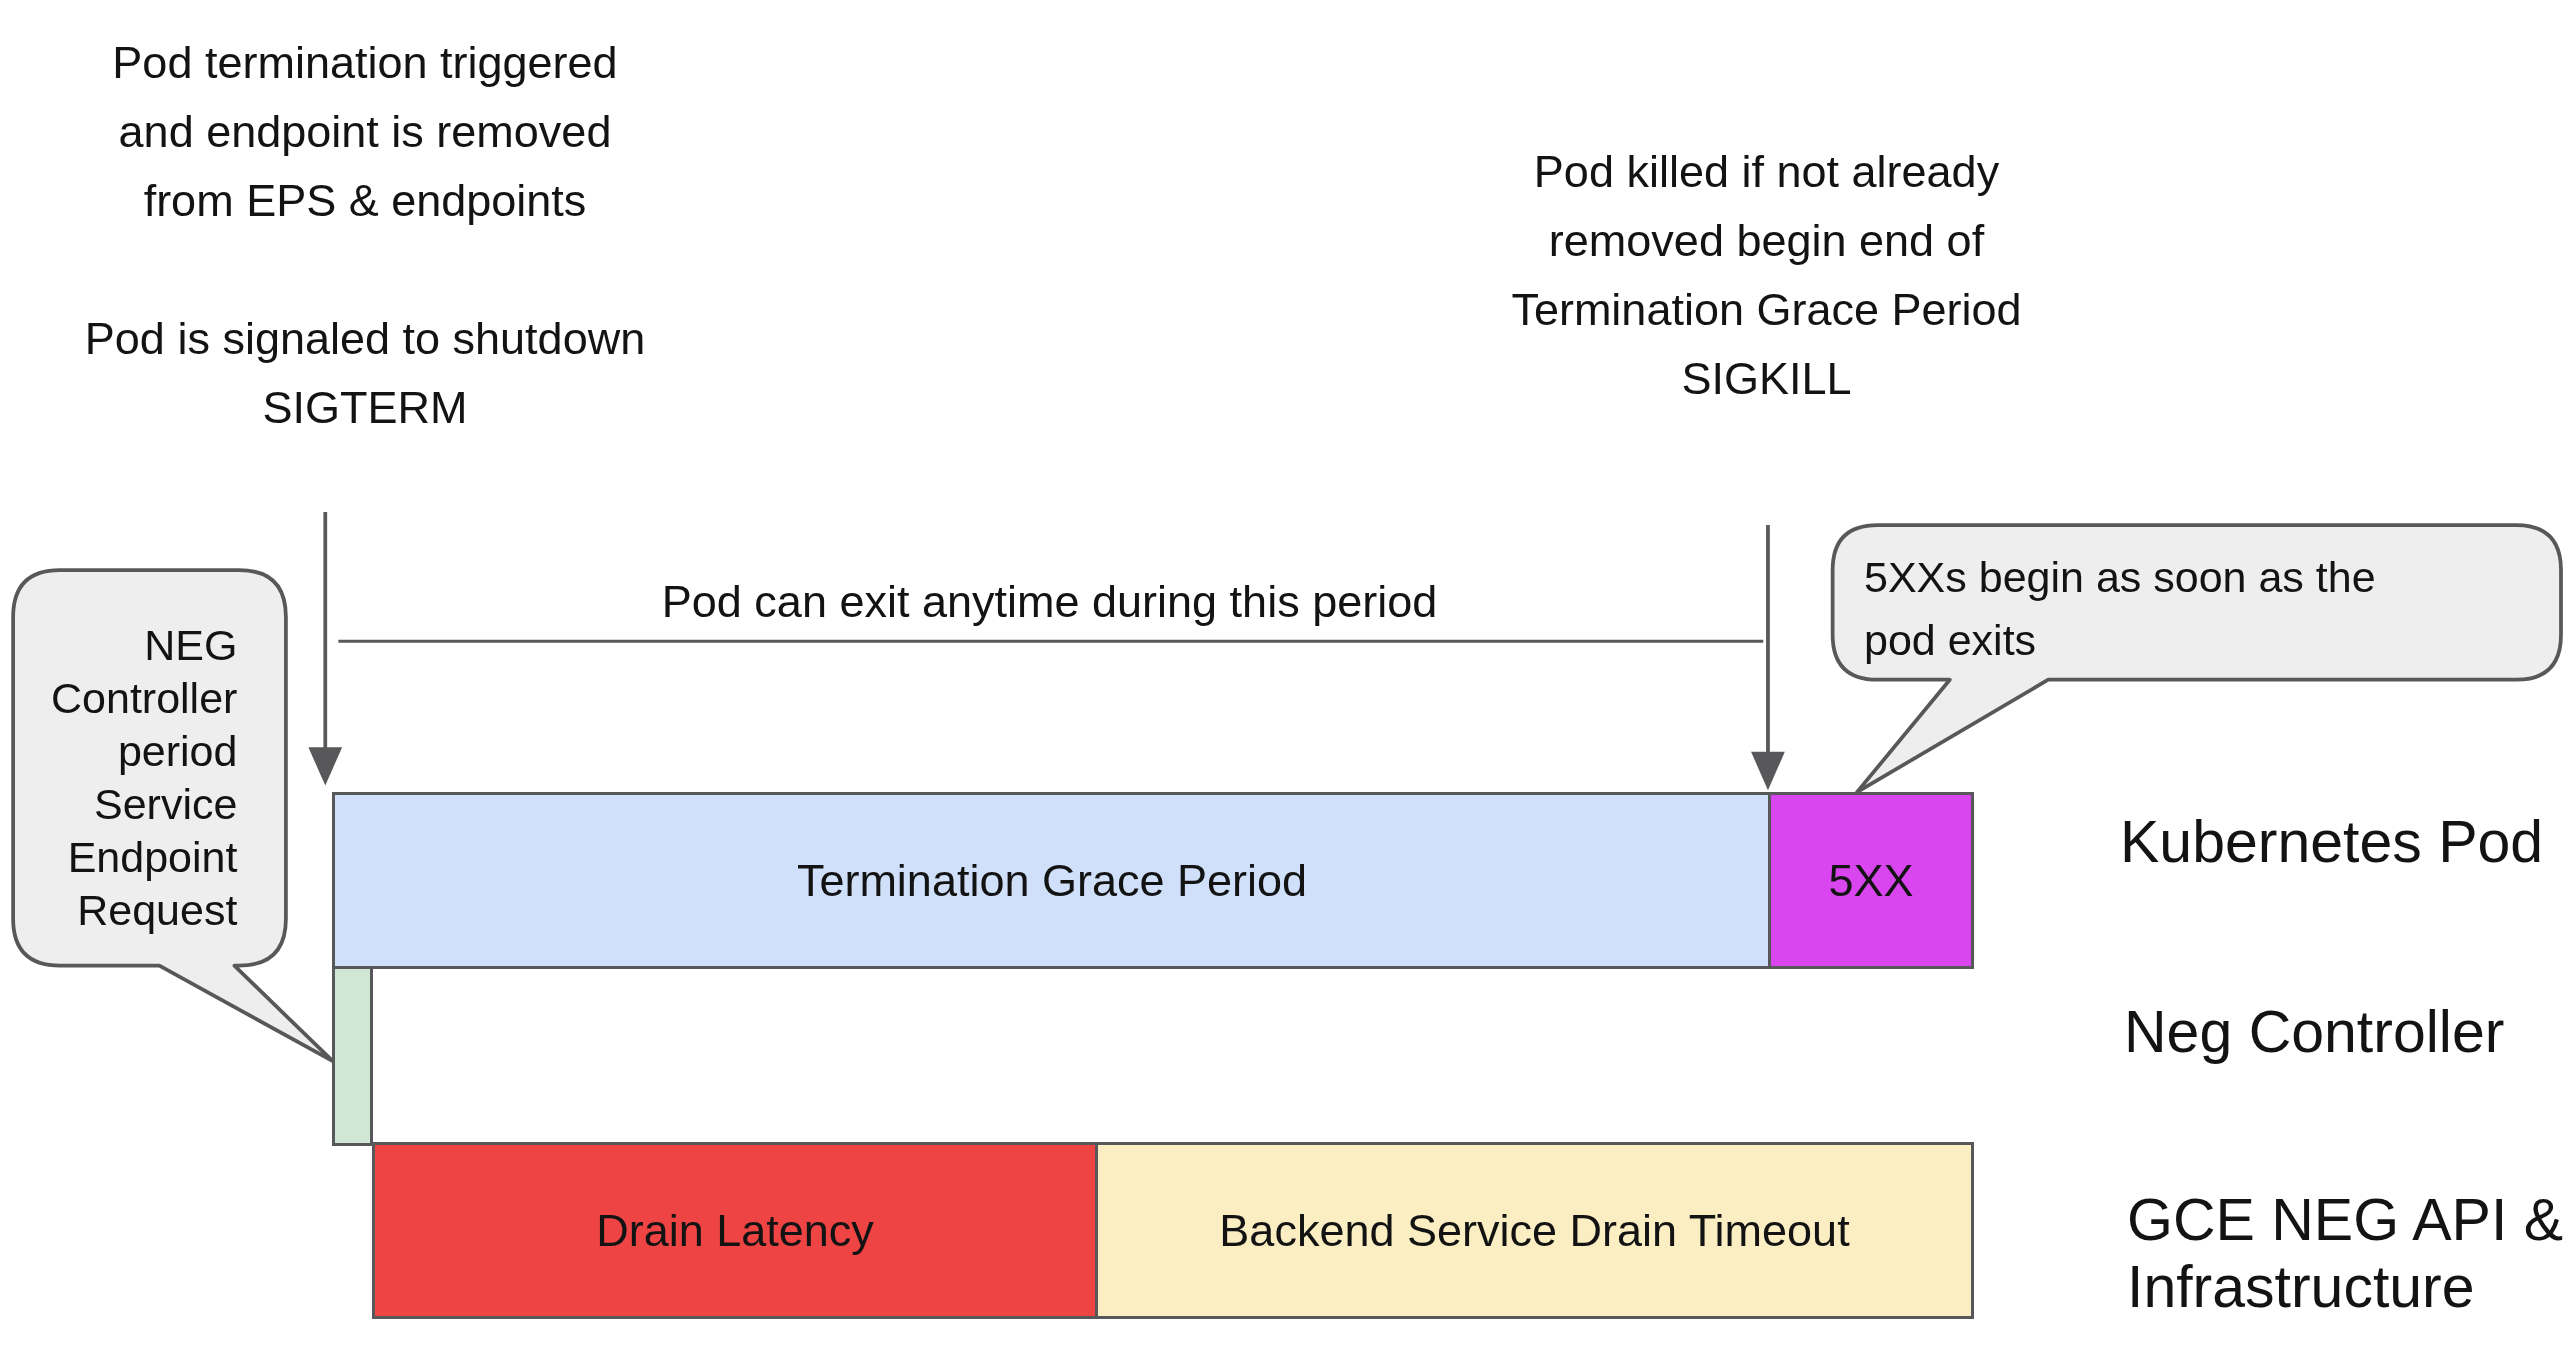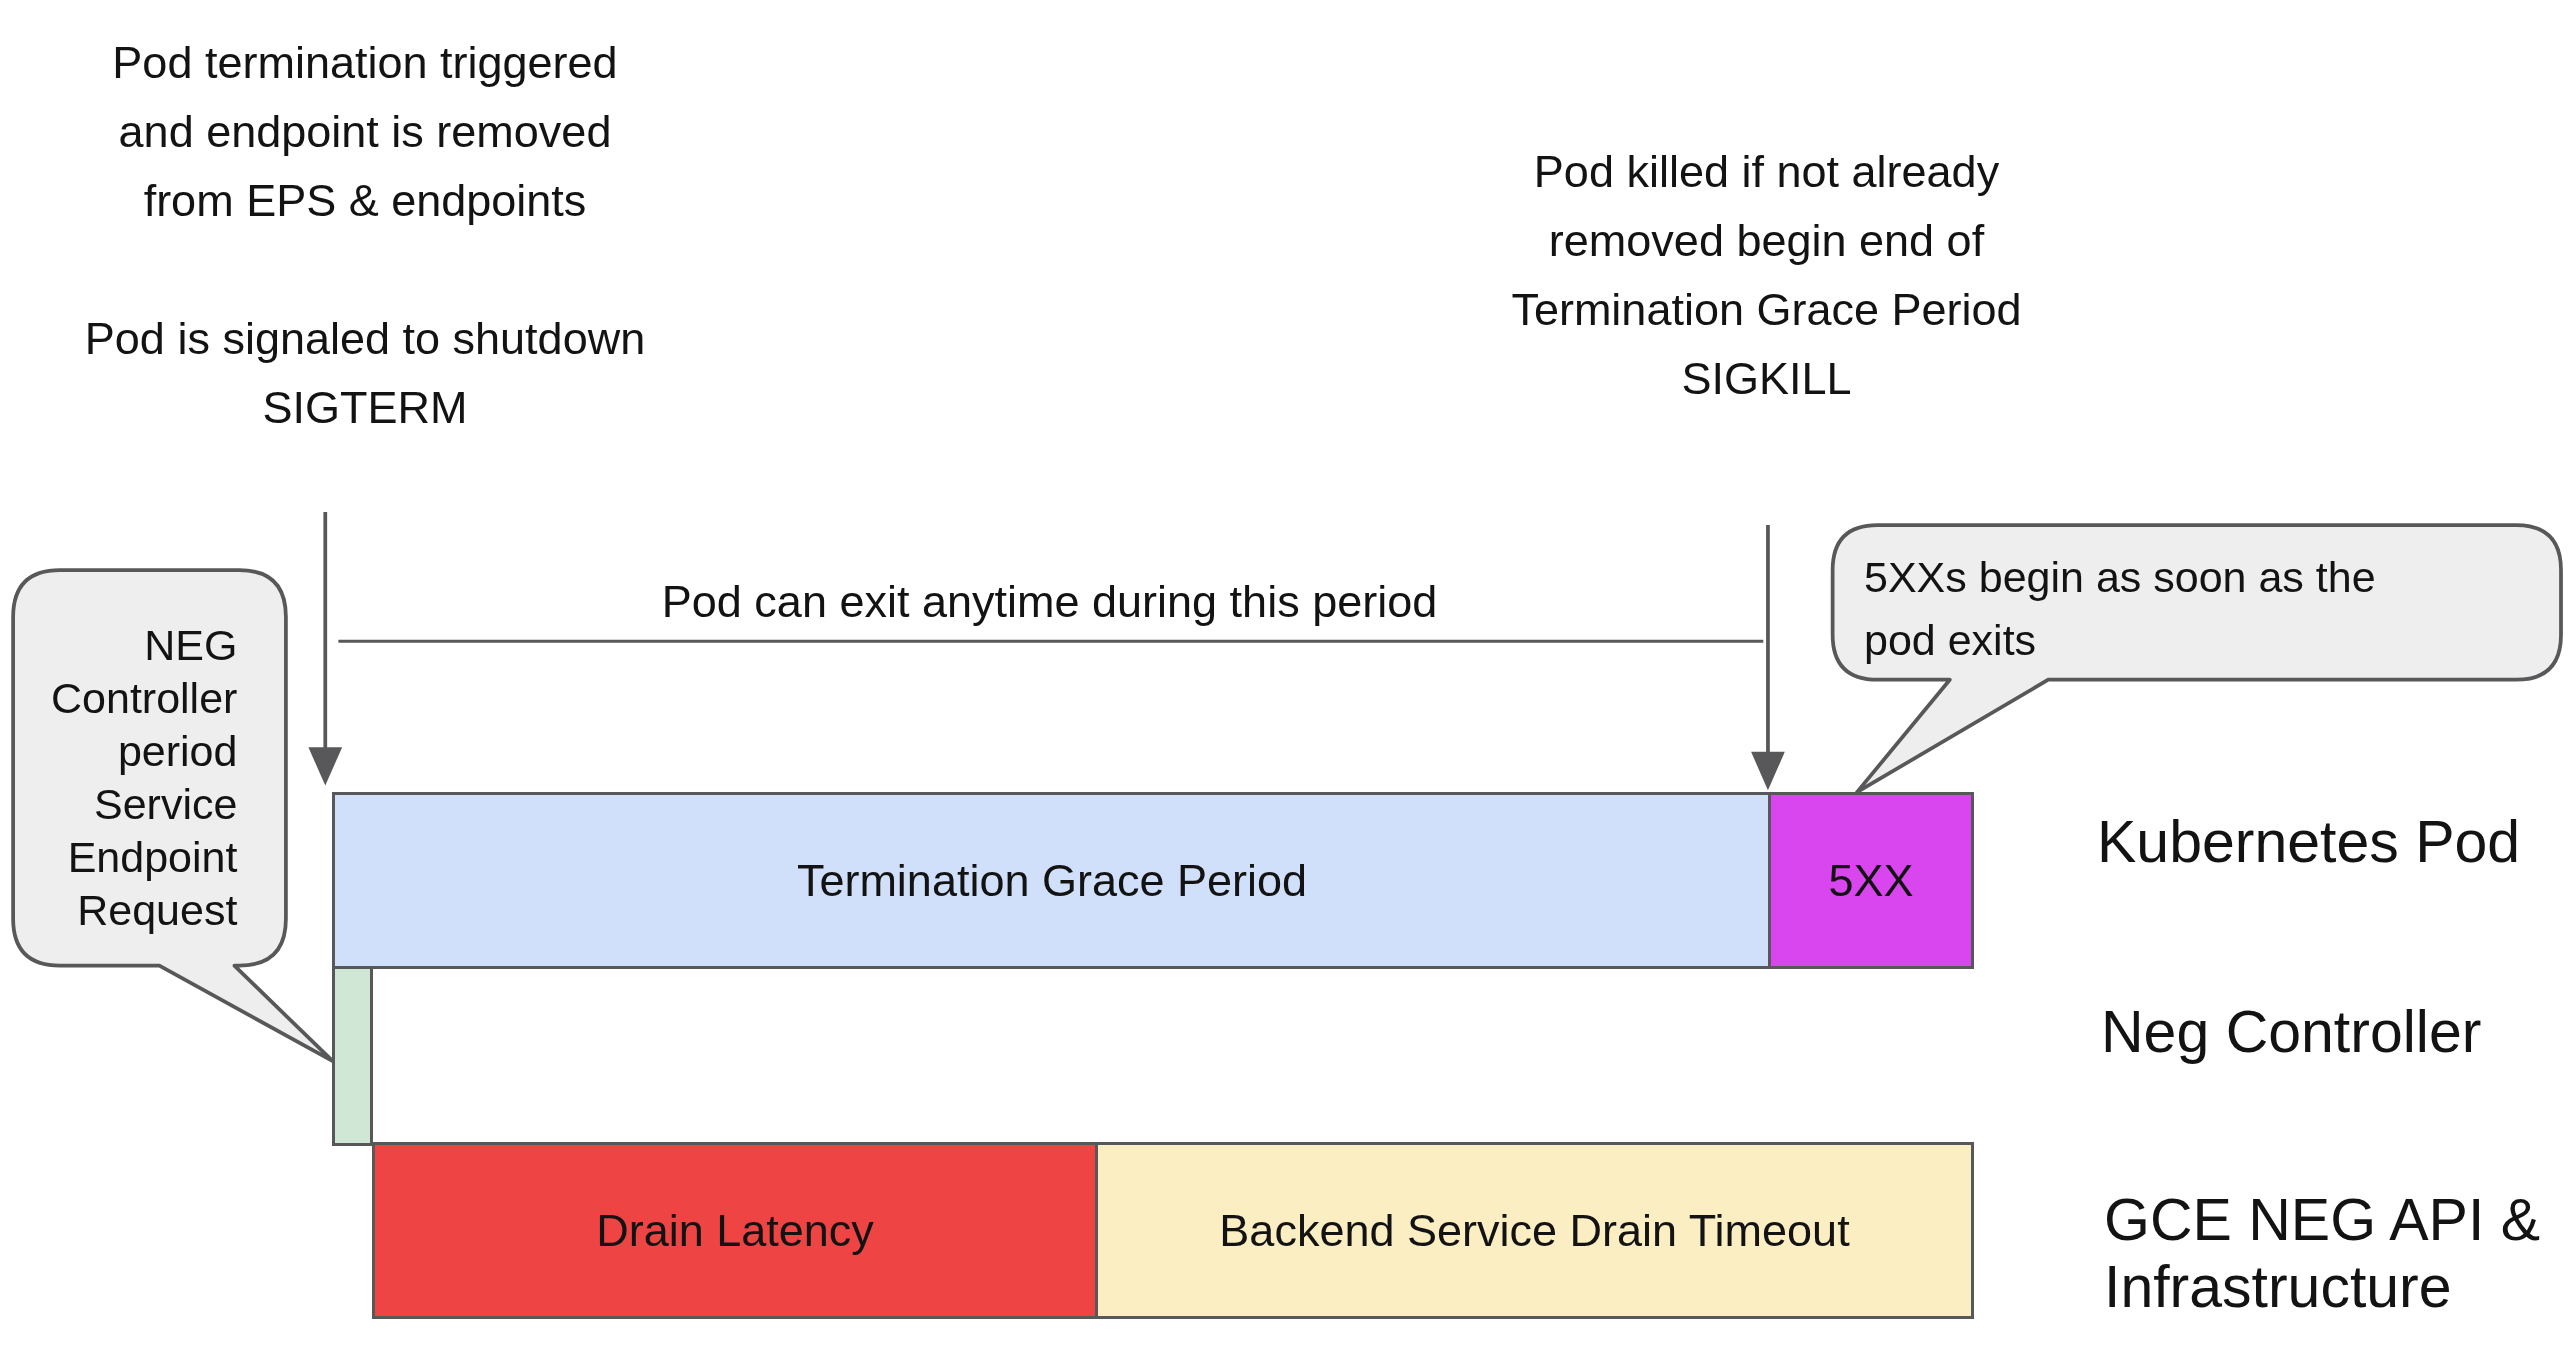--- a/index.html
+++ b/index.html
@@ -23,21 +23,21 @@
   .bar { position:absolute; box-sizing:border-box; border:3.7px solid #58585a;
          display:flex; align-items:center; justify-content:center;
          font-size:45px; }
   #bar-grace   { left:332px;  top:792px;  width:1440px; height:177px; background:#d0e0fa; }
   #bar-5xx     { left:1768px; top:792px;  width:206px;  height:177px; background:#d946ef; }
   #bar-detach  { left:332px;  top:966px; width:41px;   height:180px; background:#d0e7d5; }
   #bar-drain   { left:372px;  top:1142px; width:726px;  height:177px; background:#ef4444; }
   #bar-backend { left:1095px; top:1142px; width:879px;  height:177px; background:#fceec3; }
 
   
-  .row-label { position:absolute; font-size:59px; line-height:69px; white-space:nowrap; }
+  .row-label { position:absolute; font-size:59px; line-height:69px; white-space:nowrap;margin-left:23px; }
   #label-kpod { left:2097px; top:808px; }
   #label-negc { left:2101px; top:998px; }
   #label-gce  { left:2104px; top:1187px; }
   #label-gce .nline { height:67px; line-height:67px; }
 
   
   .bubble-text { position:absolute; font-size:43px; }
   #bubble-left-text  { left:51px;   top:619px;text-align:right; }
   #bubble-left-text .nline  { height:53px; line-height:53px; white-space:nowrap; }
   #bubble-right-text { left:1864px; top:546px; }

